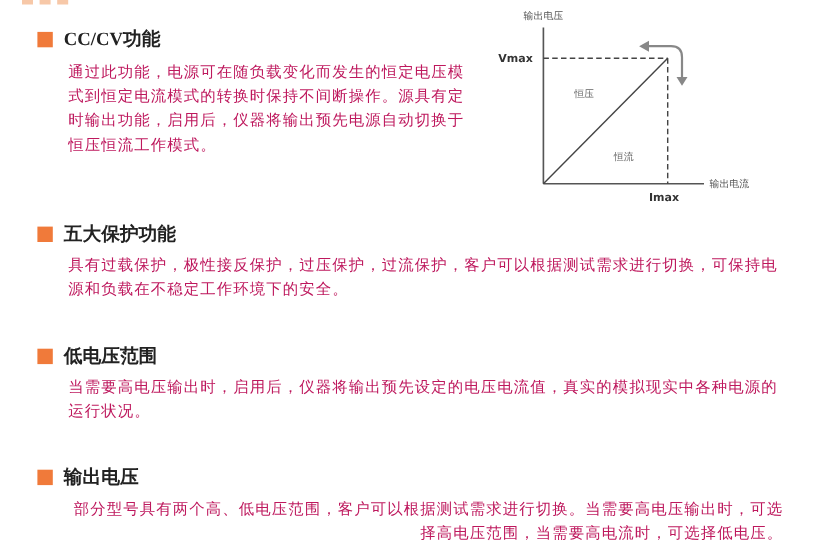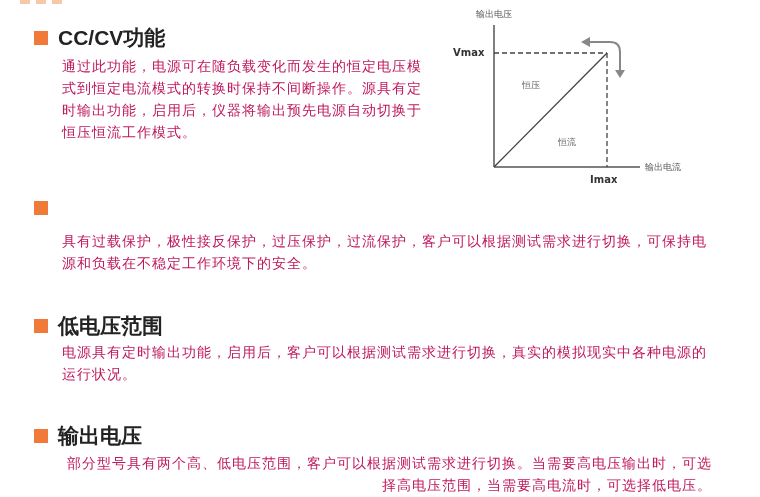--- a/index.html
+++ b/index.html
@@ -1,21 +1,21 @@
 <!DOCTYPE html>
 <html><head>
 <meta charset="utf-8">
 <style>
   html, body { margin:0; padding:0; }
   body { width:760px; height:497px; background:#ffffff; position:relative; overflow:hidden;
          font-family:"DejaVu Serif", serif; color:#555; }
   .top-cut { position:absolute; left:20px; top:-10px; height:14px; width:60px; overflow:hidden; }
   .top-cut span { display:inline-block; width:10px; height:6px; background:#f7c8a8; margin-right:6px; }
   .section-title { position:absolute; left:34px; display:flex; align-items:center;
-                   font-family:Liberation Sans, sans-serif; font-weight:bold; font-size:21px; color:#222; }
+                   font-family:Liberation Serif, serif; font-weight:bold; font-size:17px; color:#222; }
   .sq { width:14px; height:14px; background:#f07a3a; margin-right:10px; flex:none; }
   .para { position:absolute; left:62px; font-size:14px; line-height:22px; color:#be185d; letter-spacing:1px; }
   .p1 { top:55px; width:360px; }
   .p2 { top:230px; width:650px; }
   .p3 { top:341px; width:650px; }
   .p4 { top:452px; width:650px;text-align:right; }
   .diagram { position:absolute; left:440px; top:0; width:270px; height:190px; }
   .diagram text { font-family:"DejaVu Sans", sans-serif; }
 </style>
 </head>
@@ -41,26 +41,27 @@
   <text x="150" y="183" font-size="10" font-weight="bold" fill="#333">Imax</text>
   <text x="82" y="88" font-size="9" fill="#666">恒压</text>
   <text x="118" y="145" font-size="9" fill="#666">恒流</text>
   <path d="M150 42 L170 42 Q180 42 180 52 L180 70" fill="none" stroke="#888" stroke-width="2"></path>
   <polygon points="141,42 150,37 150,47" fill="#888"></polygon>
   <polygon points="175,70 185,70 180,78" fill="#888"></polygon>
 </svg>
 
 <div class="section-title" style="top:201px;">
   <div class="sq"></div>
+  <span>五大保护功能</span>
 </div>
 <div class="para p2">具有过载保护，极性接反保护，过压保护，过流保护，客户可以根据测试需求进行切换，可保持电源和负载在不稳定工作环境下的安全。</div>
 
 <div class="section-title" style="top:312px;">
   <div class="sq"></div>
   <span>低电压范围</span>
 </div>
-<div class="para p3">电源具有定时输出功能，启用后，客户可以根据测试需求进行切换，真实的模拟现实中各种电源的运行状况。</div>
+<div class="para p3">当需要高电压输出时，启用后，仪器将输出预先设定的电压电流值，真实的模拟现实中各种电源的运行状况。</div>
 
 <div class="section-title" style="top:422px;">
   <div class="sq"></div>
   <span>输出电压</span>
 </div>
 <div class="para p4">部分型号具有两个高、低电压范围，客户可以根据测试需求进行切换。当需要高电压输出时，可选择高电压范围，当需要高电流时，可选择低电压。</div>
 
 </body></html>

